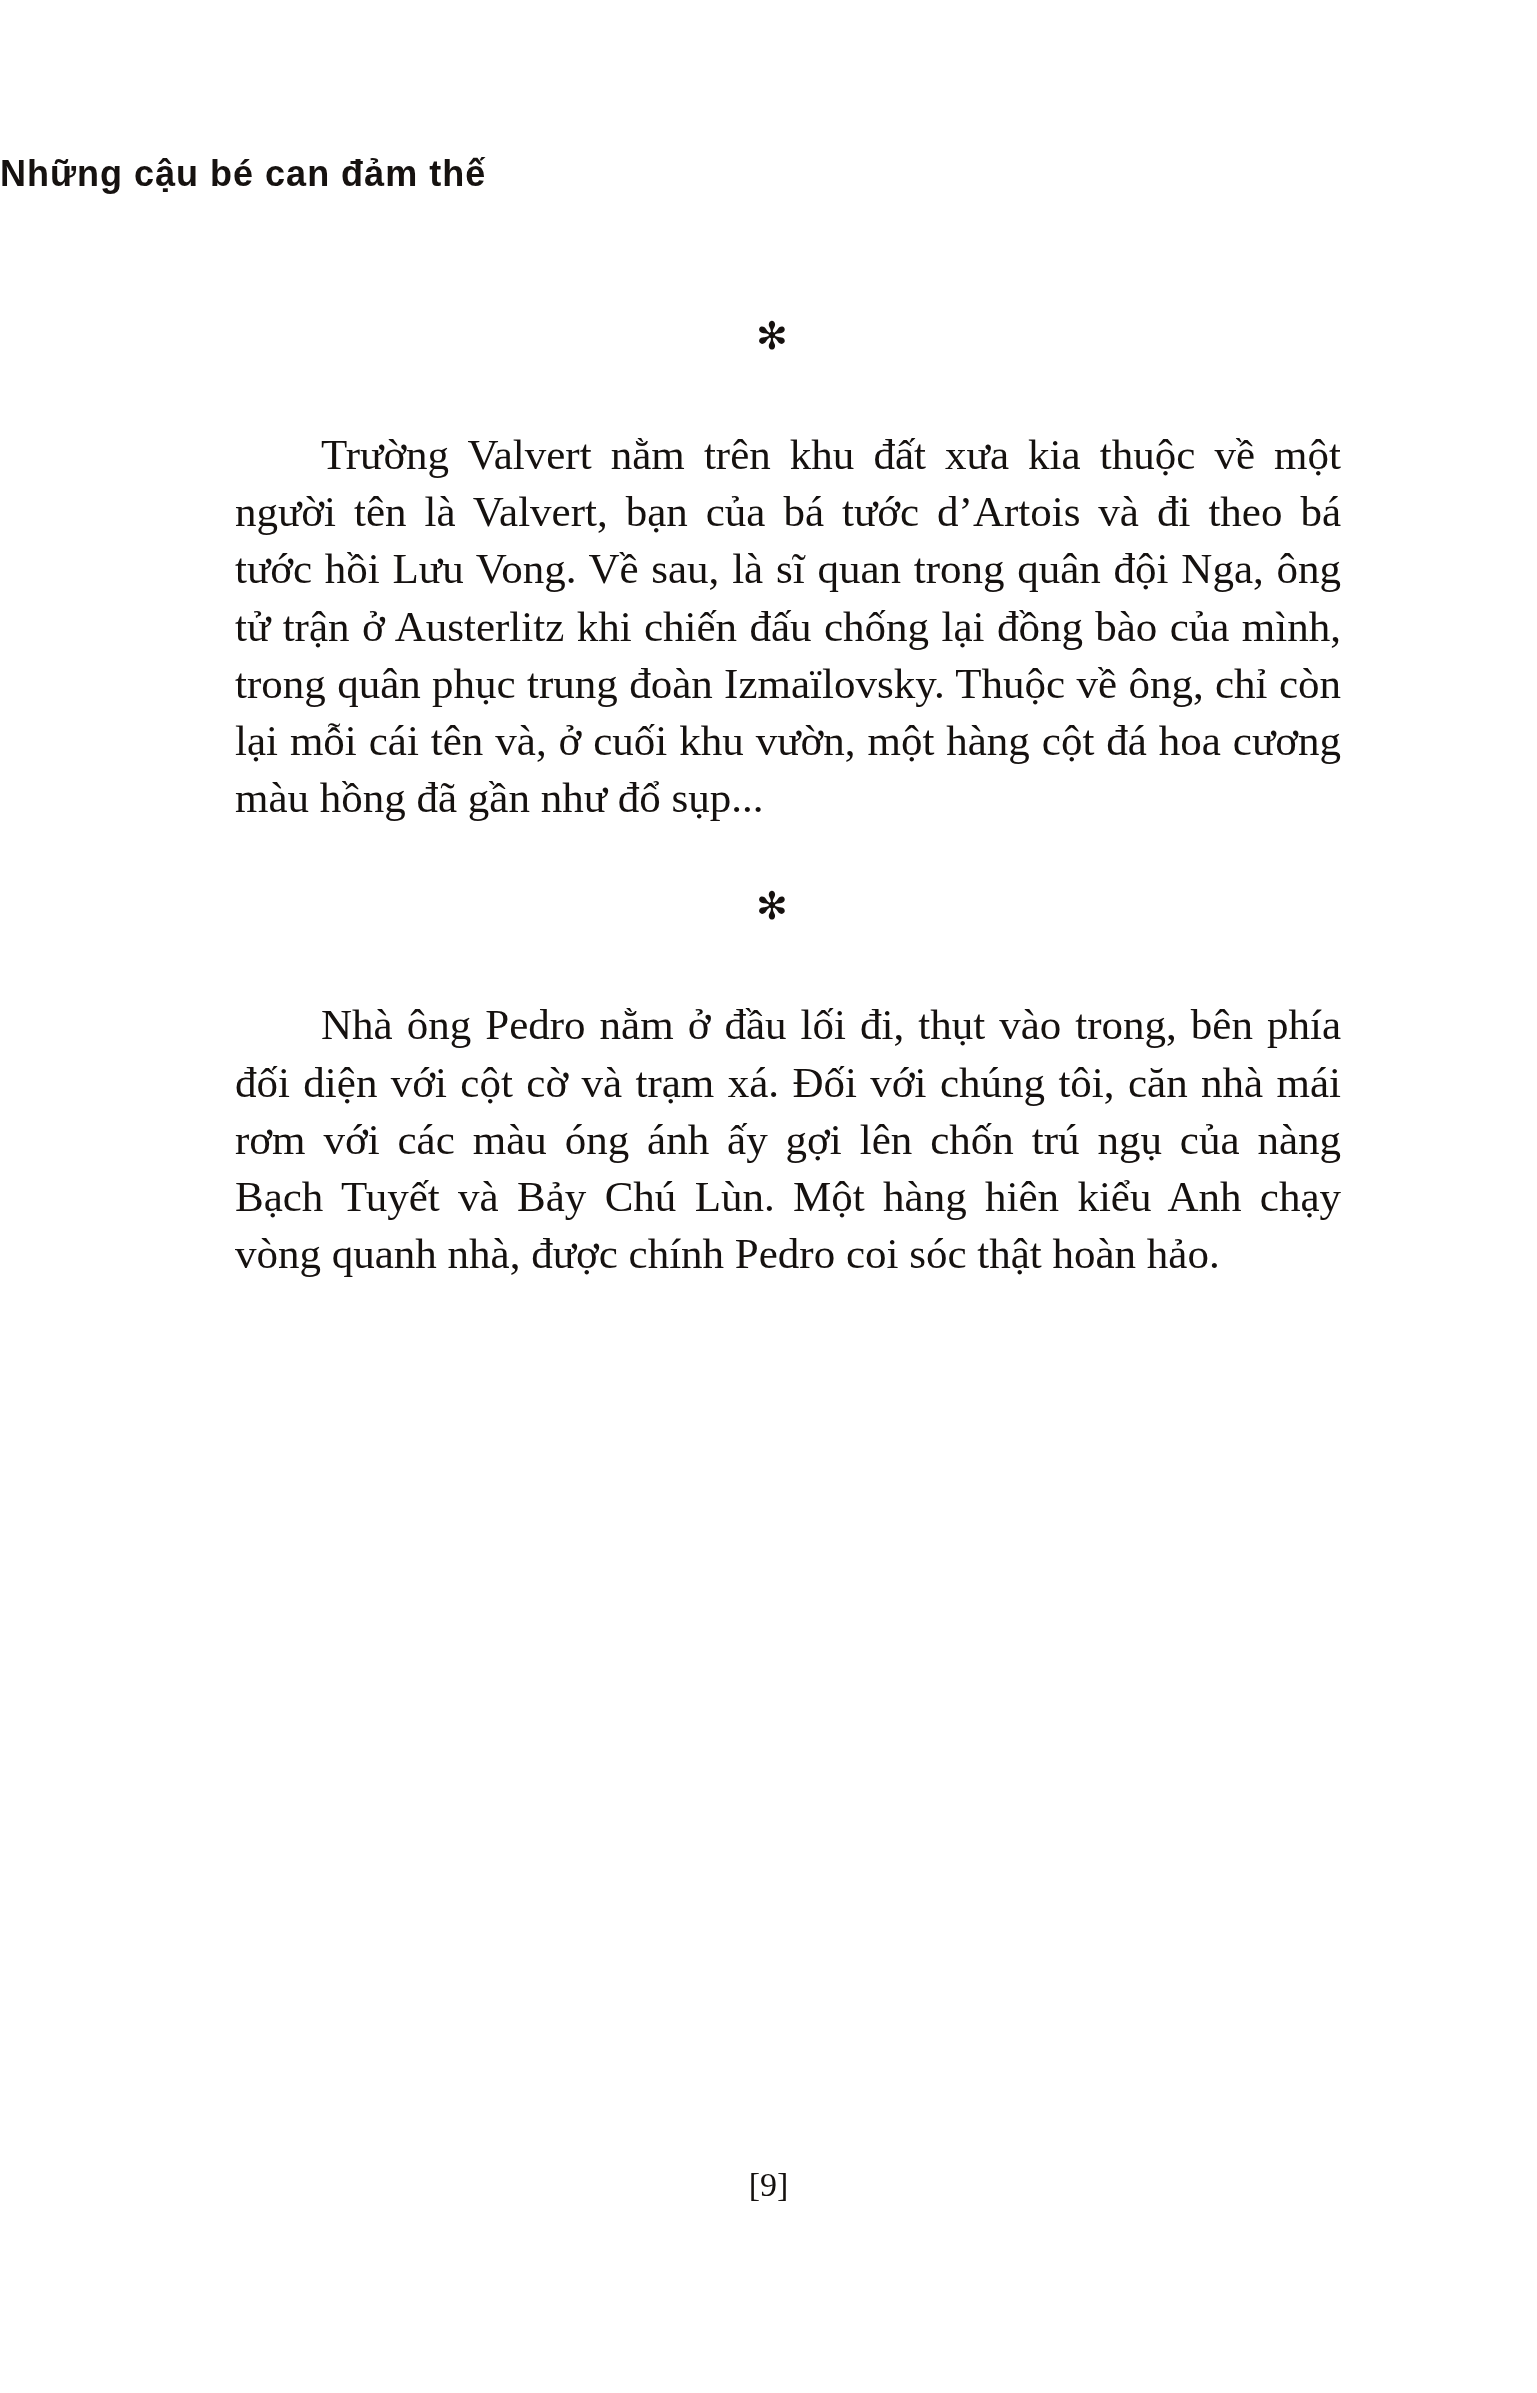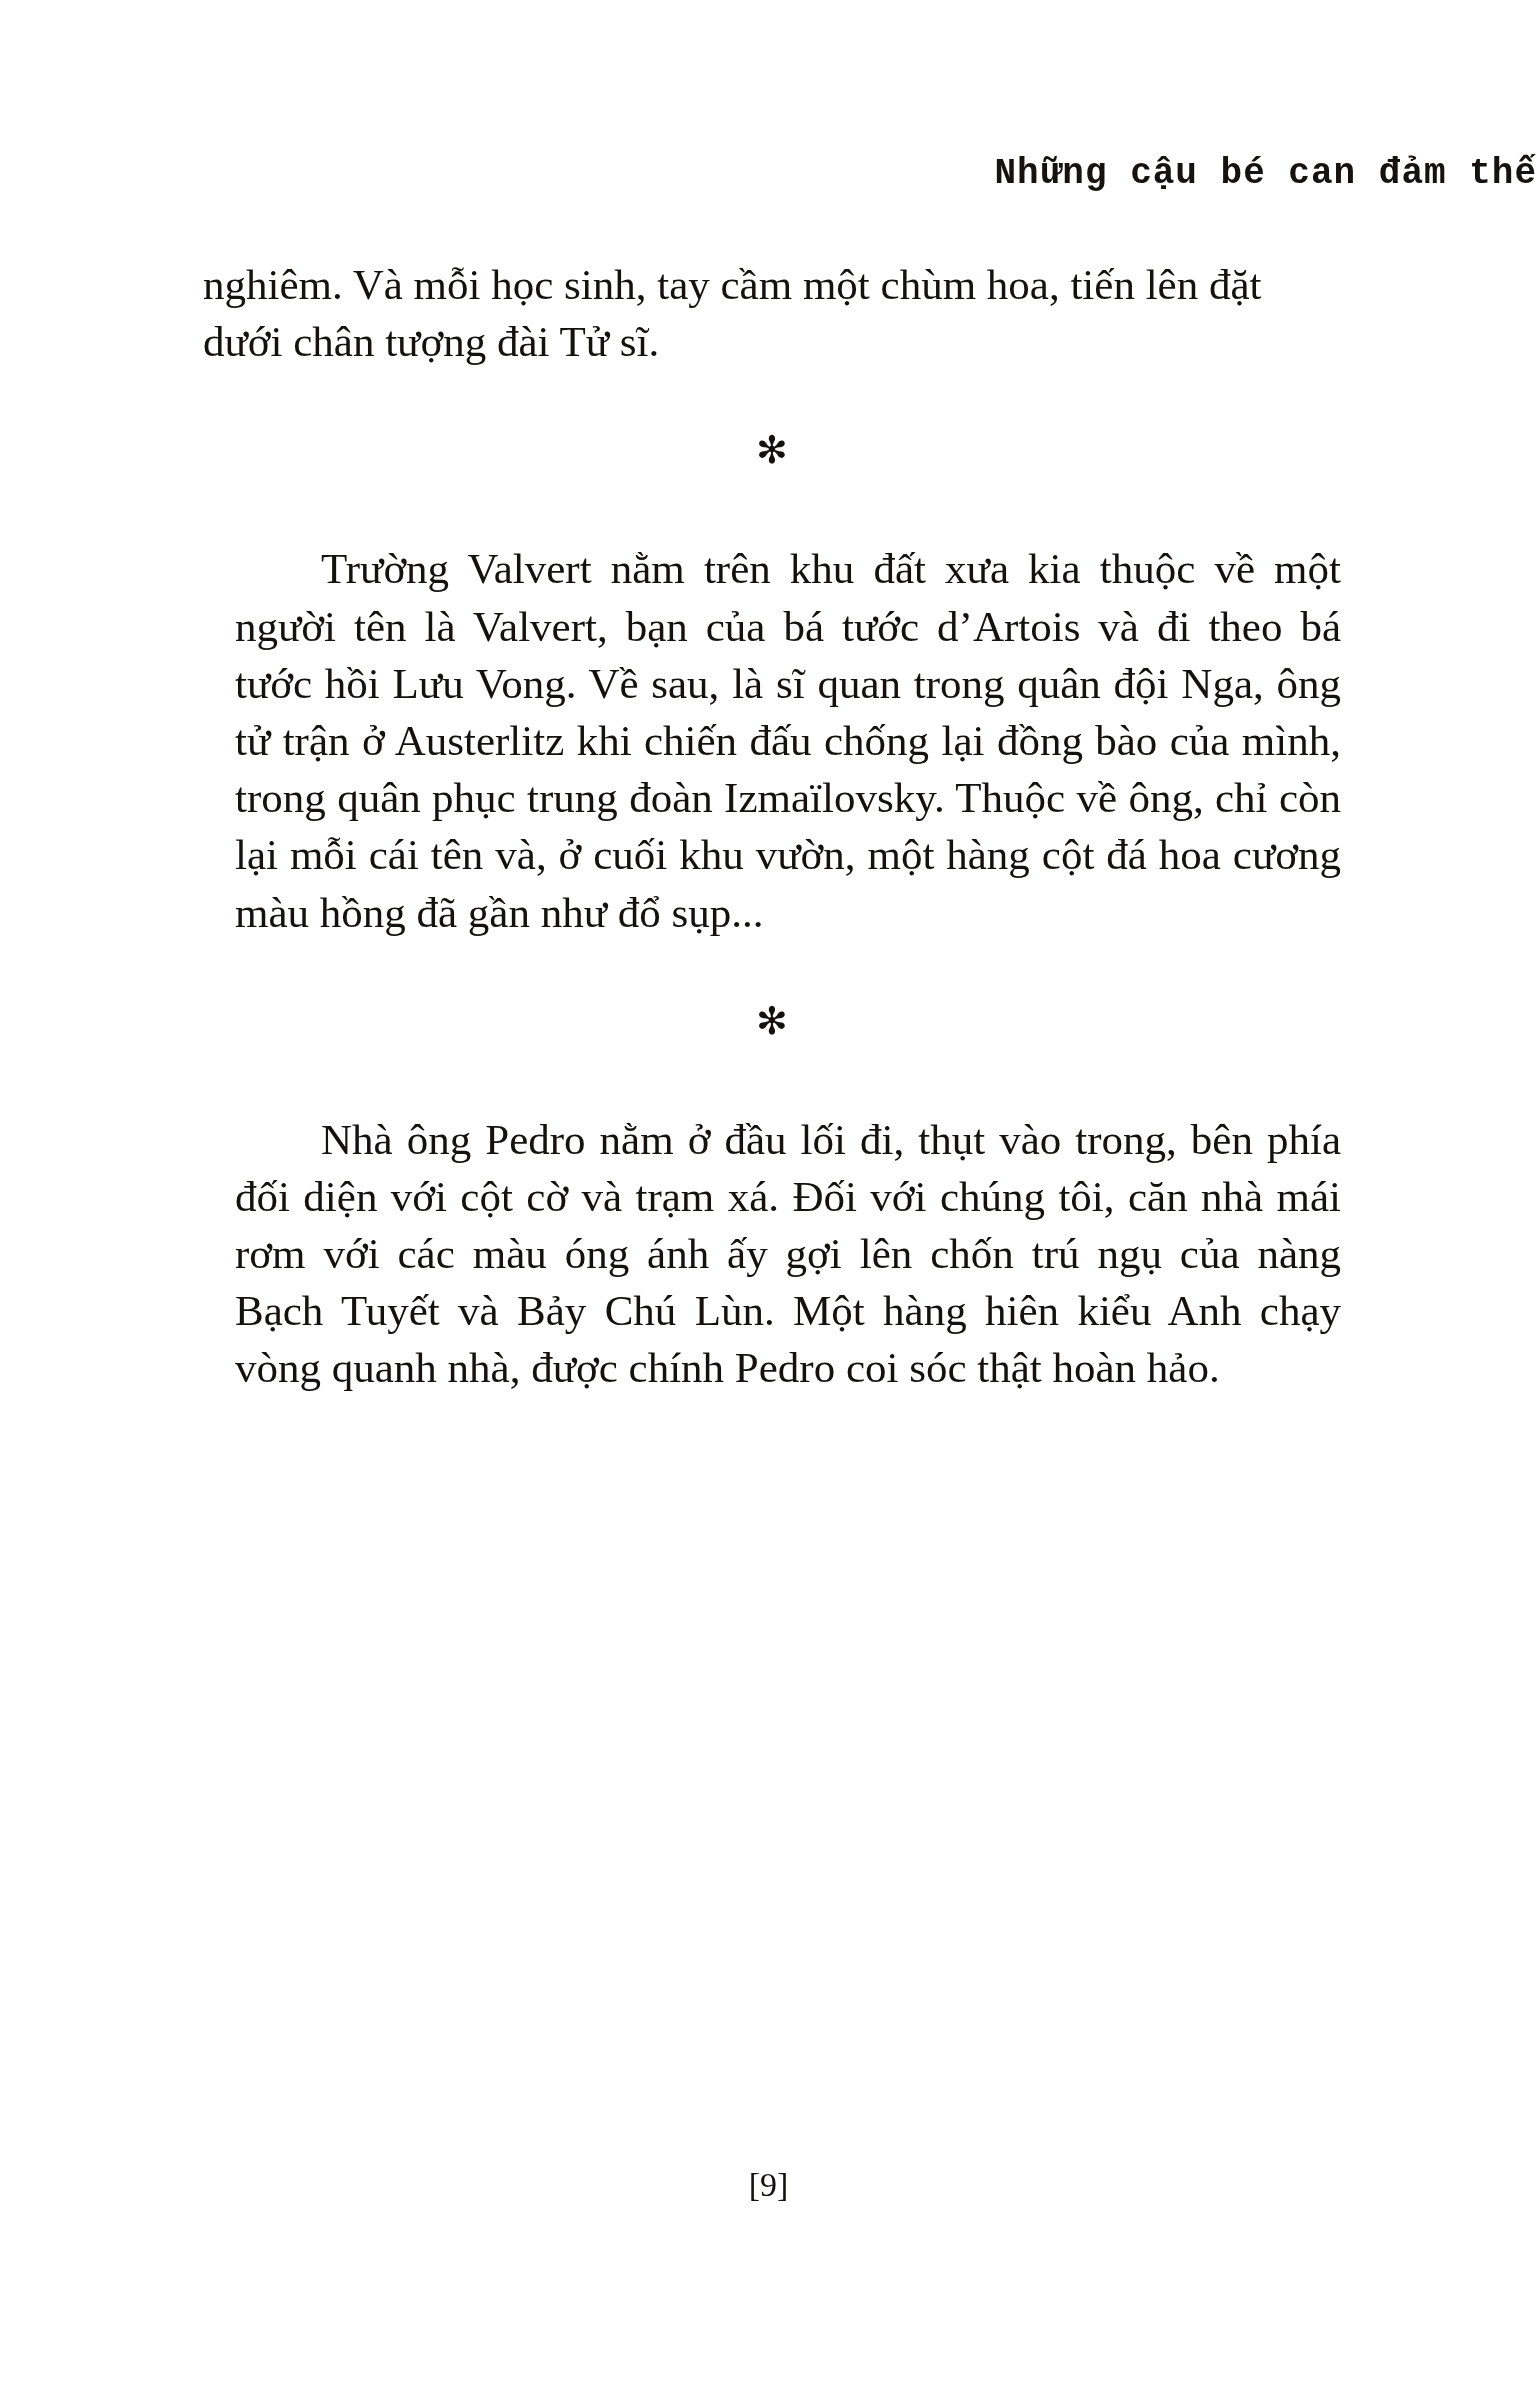--- a/index.html
+++ b/index.html
@@ -21,24 +21,24 @@
     width: 1537px;
     height: 2394px;
     box-sizing: border-box;
     padding: 0;
   }
   .running-head {
     position: absolute;
     top: 153px;
     left: 0;
     width: 1537px;
-    text-align: right;
+    text-align: left;
     font-size: 36px;
     letter-spacing: 1px;
-    font-family: Liberation Mono, monospace;
+    font-family: Liberation Sans, sans-serif;
     font-weight: 600;
     color: #161210;
   }
   .body-col {
     position: absolute;
     top: 256px;
     left: 203px;
     width: 1138px;
   }
   p.para {
@@ -78,21 +78,20 @@
 </style>
 </head>
 <body>
 
 <div class="page">
 
   <div class="running-head">Những cậu bé can đảm thế</div>
 
   <div class="body-col">
 
-    <p class="para nojust">nghiêm. Và mỗi học sinh, tay cầm một chùm hoa, tiến lên đặt dưới chân tượng đài Tử sĩ.</p>
 
     <div class="sep">✻</div>
 
     <p class="para indent">Trường Valvert nằm trên khu đất xưa kia thuộc về một người tên là Valvert, bạn của bá tước d’Artois và đi theo bá tước hồi Lưu Vong. Về sau, là sĩ quan trong quân đội Nga, ông tử trận ở Austerlitz khi chiến đấu chống lại đồng bào của mình, trong quân phục trung đoàn Izmaïlovsky. Thuộc về ông, chỉ còn lại mỗi cái tên và, ở cuối khu vườn, một hàng cột đá hoa cương màu hồng đã gần như đổ sụp...</p>
 
 
     <div class="sep">✻</div>
 
     <p class="para indent">Nhà ông Pedro nằm ở đầu lối đi, thụt vào trong, bên phía đối diện với cột cờ và trạm xá. Đối với chúng tôi, căn nhà mái rơm với các màu óng ánh ấy gợi lên chốn trú ngụ của nàng Bạch Tuyết và Bảy Chú Lùn. Một hàng hiên kiểu Anh chạy vòng quanh nhà, được chính Pedro coi sóc thật hoàn hảo.</p>
 

